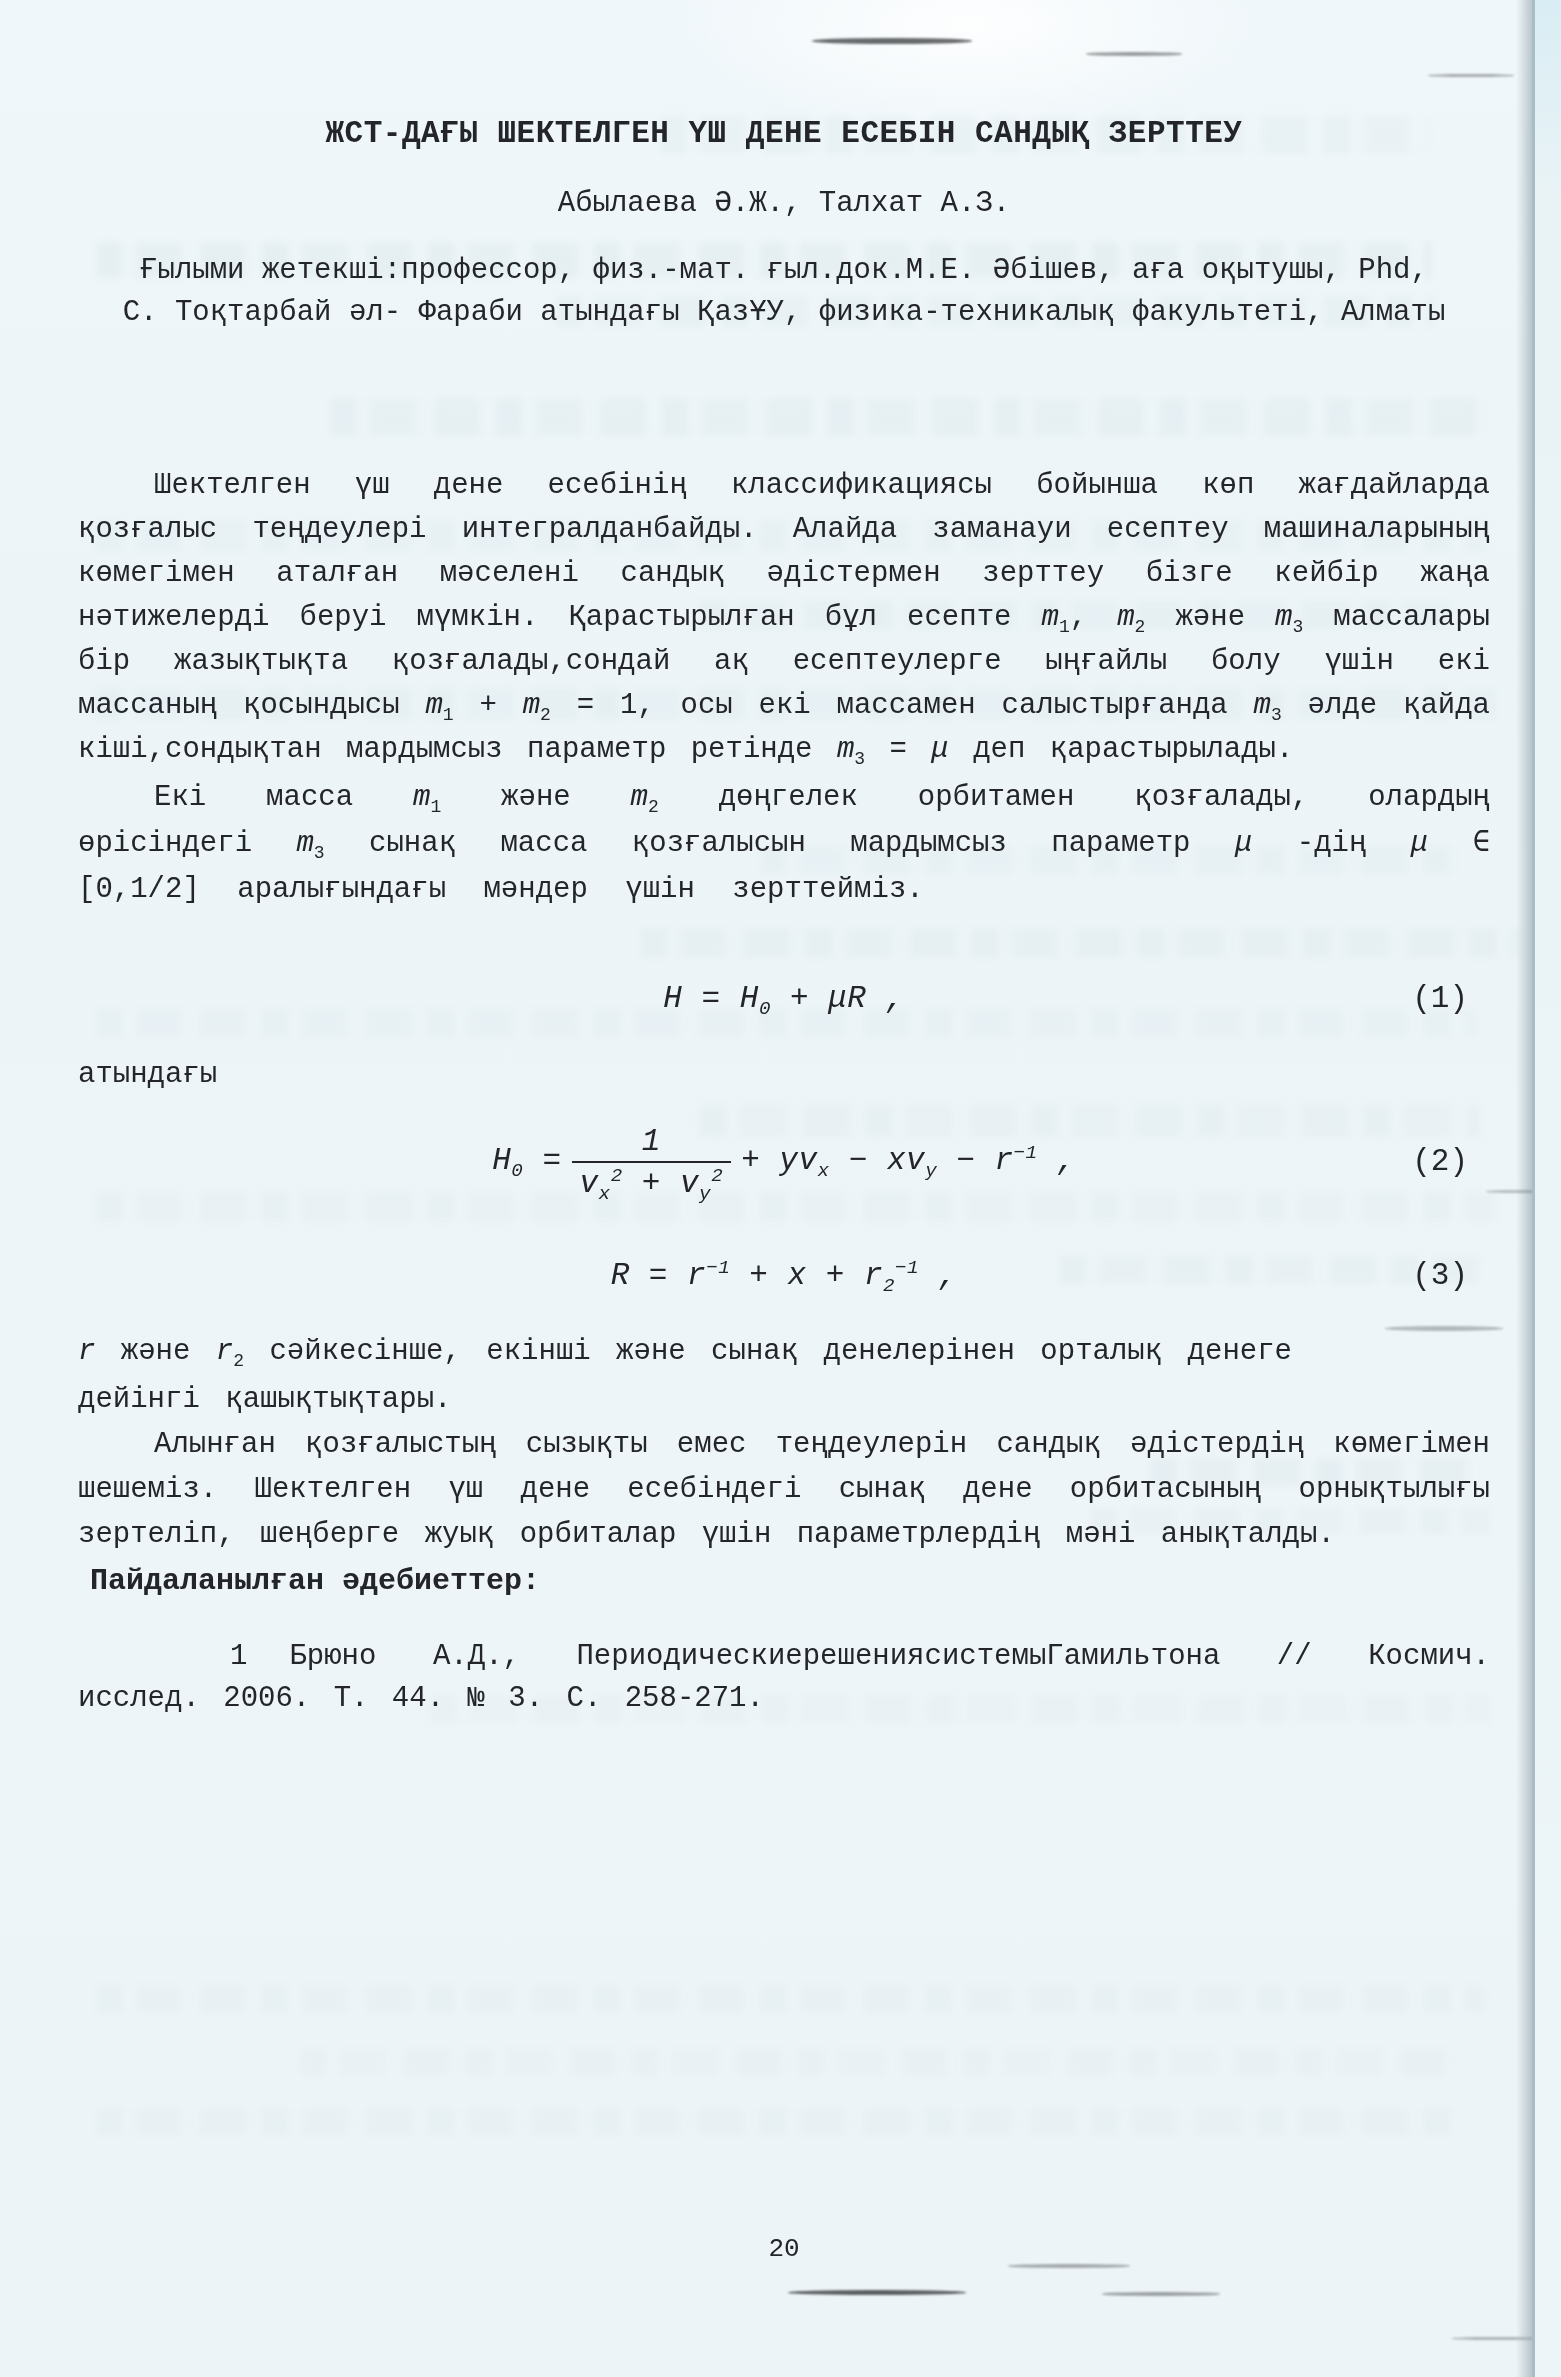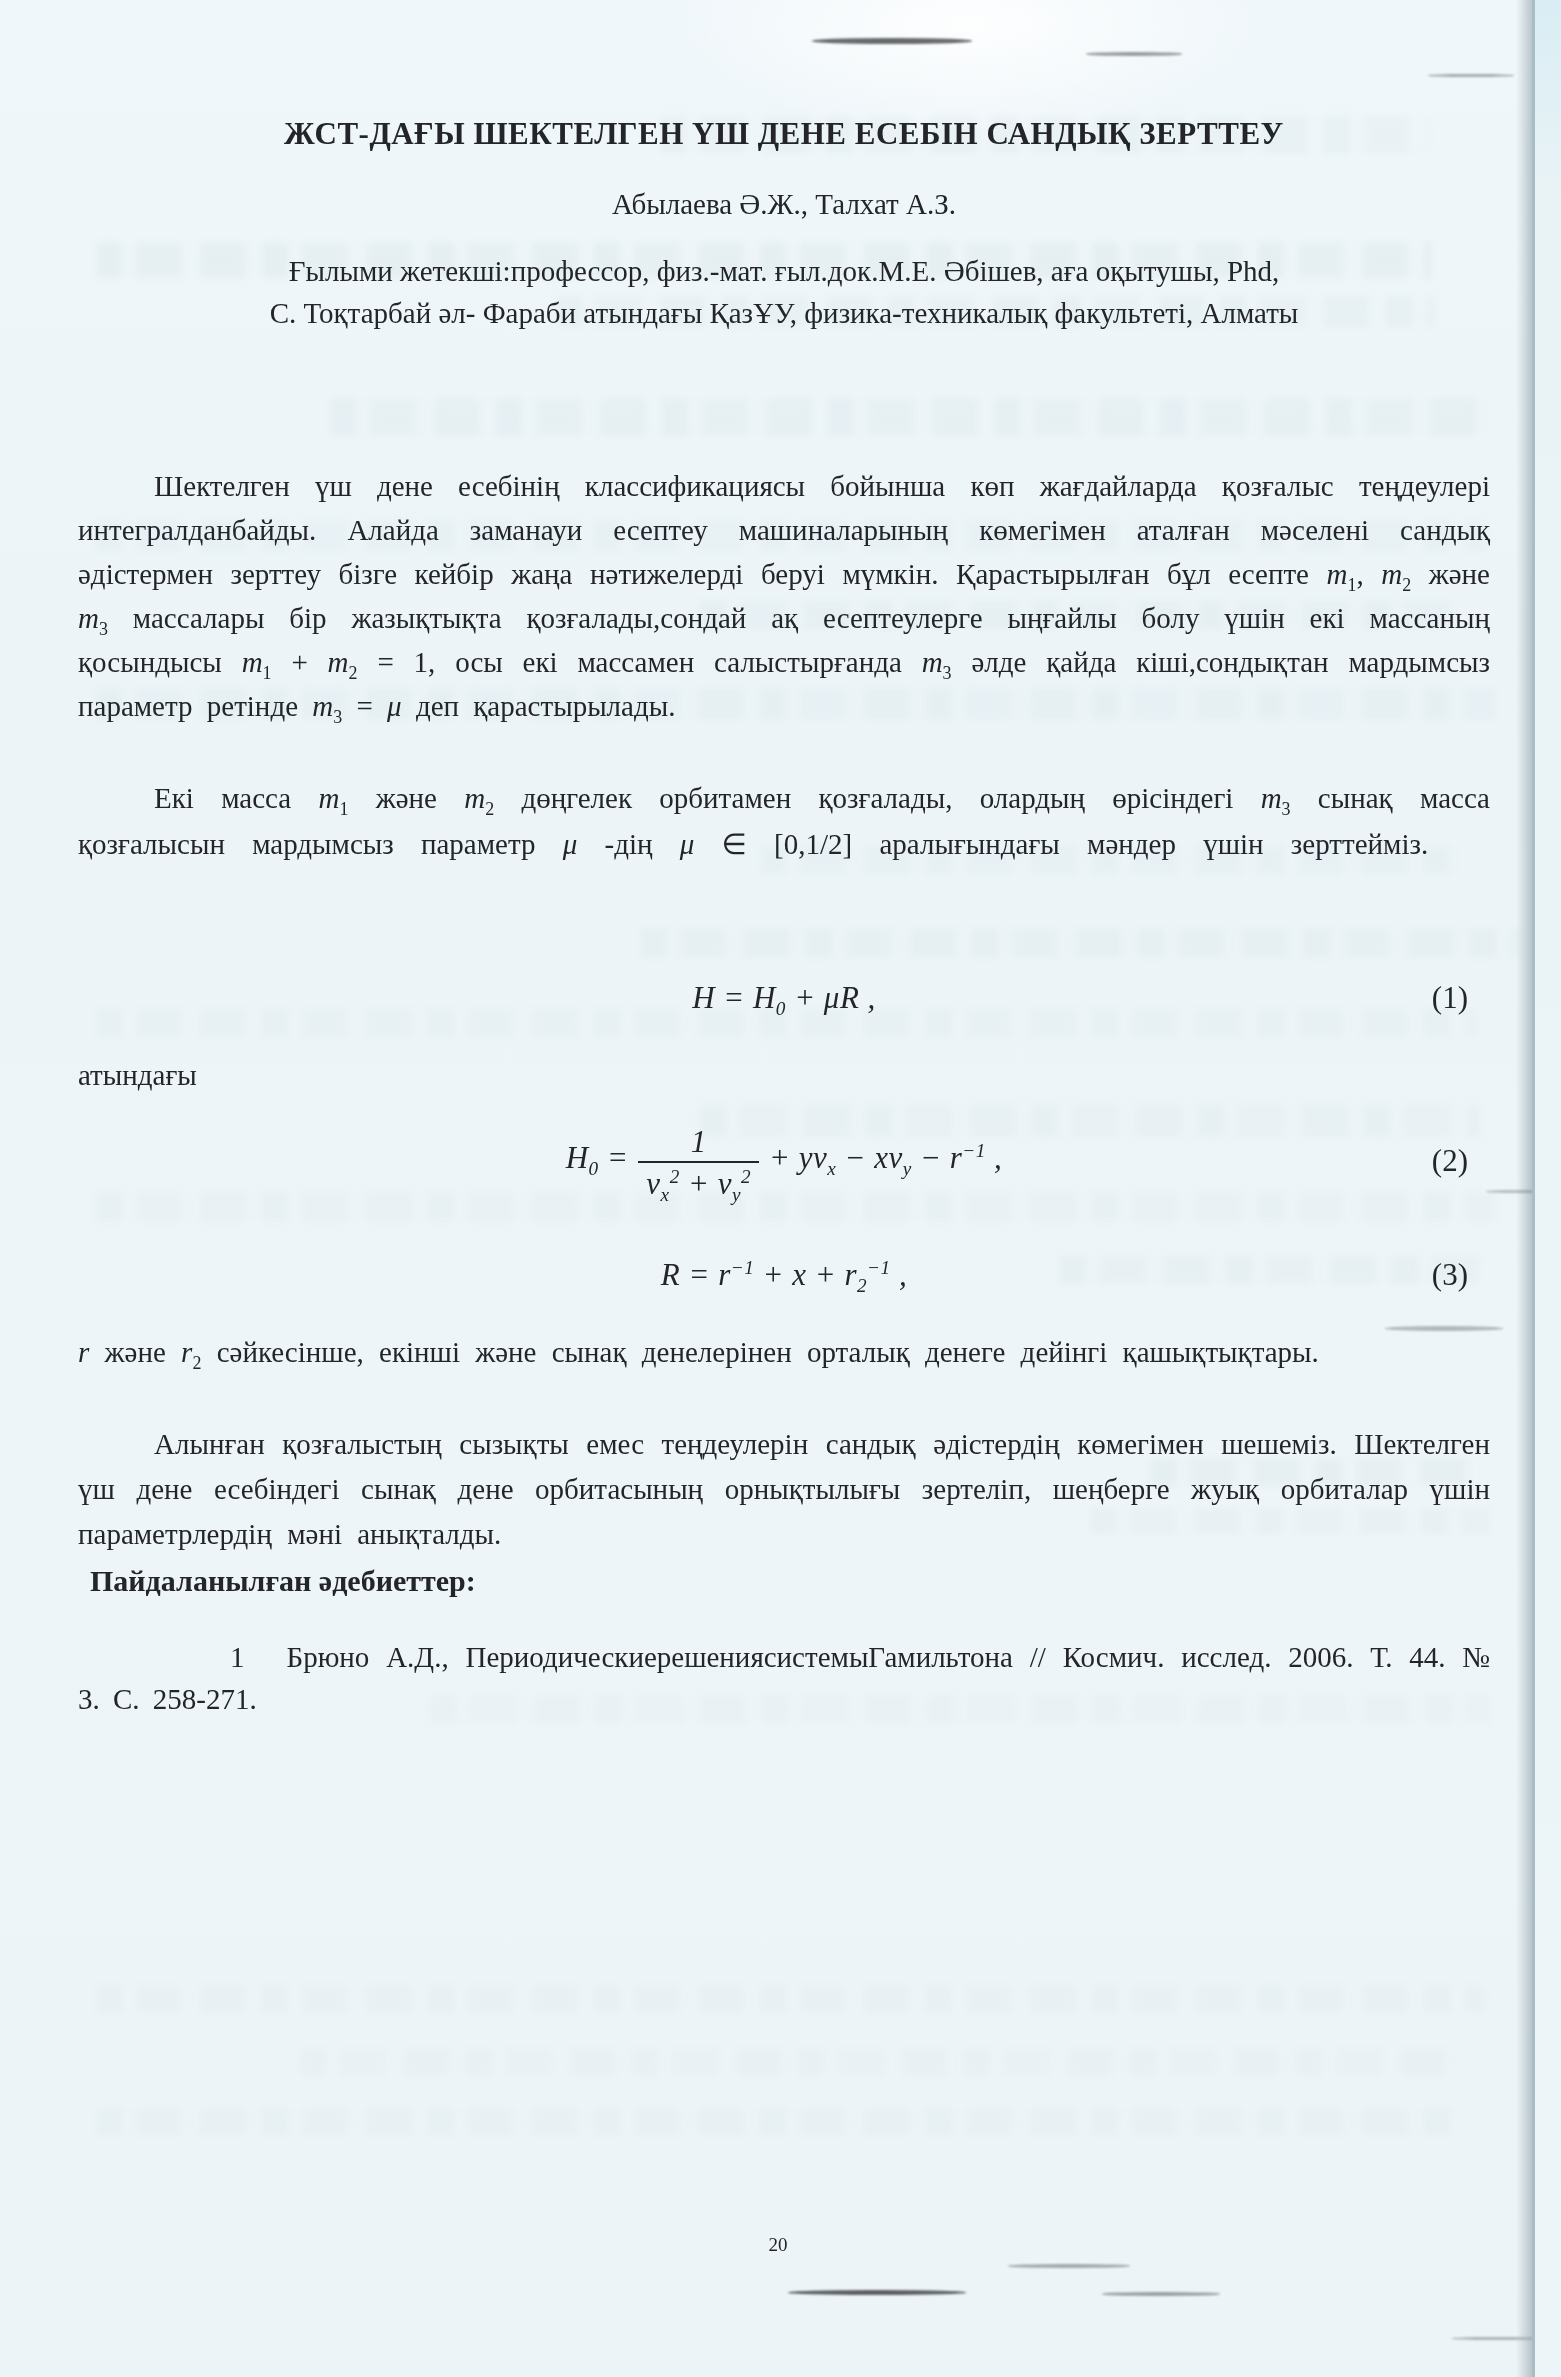--- a/index.html
+++ b/index.html
@@ -4,21 +4,21 @@
 <style>
   html,body { margin:0; padding:0; background:#cfd6d9; }
   .page {
     position:relative;
     width:1561px; height:2377px;
     margin:0 auto;
     background:
       radial-gradient(ellipse 420px 160px at 62% 1%, rgba(255,255,255,0.9) 0%, rgba(255,255,255,0) 70%),
       linear-gradient(180deg, #f0f7fa 0%, #ecf4f7 28%, #eef5f8 62%, #edf4f7 100%);
     overflow:hidden;
-    font-family:Liberation Serif, serif;
+    font-family:Liberation Mono, monospace;
     color:#23252a;
   }
   
   .ghost {
     position:absolute;
     filter:blur(3px);
     border-radius:3px;
     background-image:repeating-linear-gradient(90deg,
       rgba(114,150,158,0.55) 0 26px, rgba(114,150,158,0.07) 26px 40px,
       rgba(114,150,158,0.45) 40px 86px, rgba(114,150,158,0.05) 86px 104px,
@@ -48,22 +48,22 @@
   .eq-label { position:absolute; right:22px; top:50%; transform:translateY(-50%);
     font-style:normal; font-size:31px; }
   .frac { display:inline-flex; flex-direction:column; align-items:center;
     vertical-align:middle; margin:0 10px; transform:translateY(2px); }
   .frac .num { padding:0 8px 2px; line-height:34px; }
   .frac .den { border-top:2px solid #23252a; padding:4px 8px 0; line-height:34px; }
   .refs-heading { position:absolute; left:90px; margin:0;
     font-size:30px; font-weight:bold; line-height:42px; }
   .ref { line-height:42px; }
   .ref-num { display:inline-block; margin-right:42px; }
-  .page-number { position:absolute; top:2234px; left:72px; width:1412px;
-    text-align:center; font-size:19px; }
+  .page-number { position:absolute; top:2234px; left:78px; width:1412px;
+    text-align:center; font-size:26px; }
 </style>
 </head>
 <body>
 
 <div class="page">
 
   <div class="ghost" style="left:660px;top:116px;width:770px;height:38px;opacity:.10"></div>
   <div class="ghost" style="left:96px;top:242px;width:1336px;height:36px;opacity:.13"></div>
   <div class="ghost" style="left:556px;top:296px;width:880px;height:32px;opacity:.10"></div>
   <div class="ghost" style="left:330px;top:398px;width:1160px;height:38px;opacity:.11"></div>

